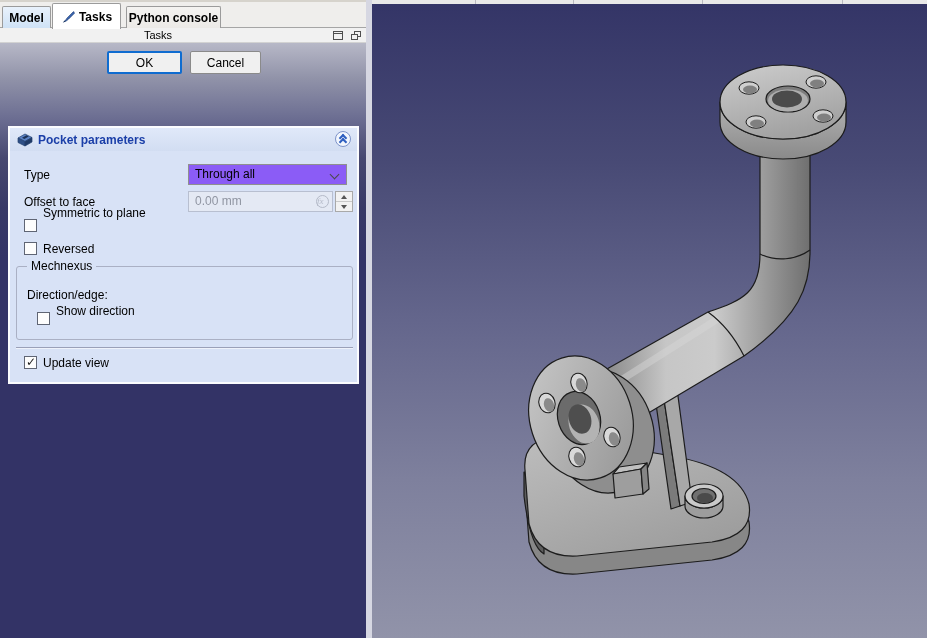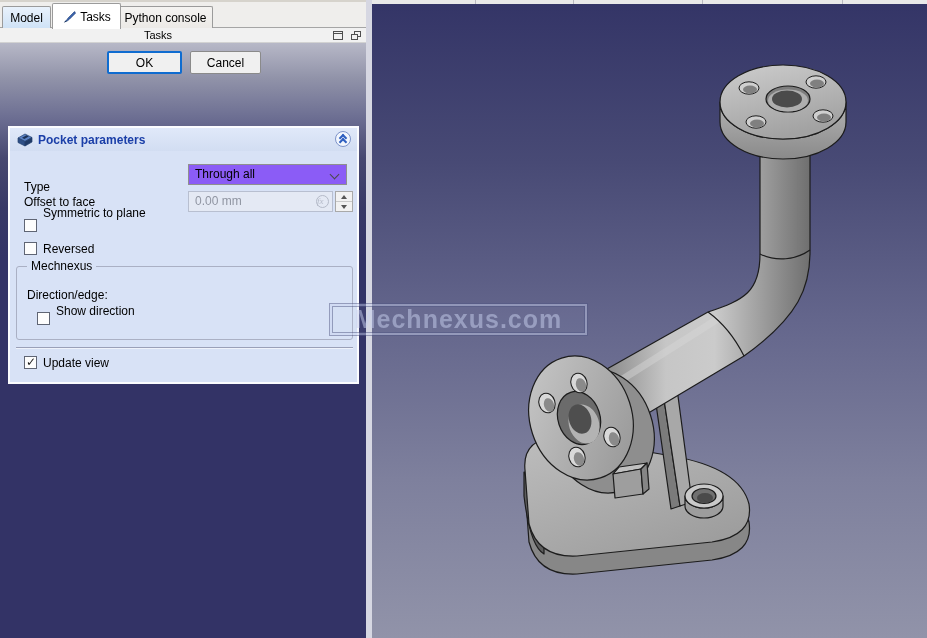--- a/index.html
+++ b/index.html
@@ -5,24 +5,24 @@
   html,body{margin:0;padding:0;background:#222;}
   .app{position:relative;width:927px;height:638px;overflow:hidden;
        font-family:"Liberation Sans","DejaVu Sans",sans-serif;font-size:12px;color:#000;
        background:#333366;}
   
   .left-pane{position:absolute;left:0;top:0;width:366px;height:638px;}
   .tabbar{position:absolute;left:0;top:0;width:366px;height:28px;background:#efeeec;
           border-top:2px solid #d6d3cc;border-bottom:1px solid #a5a5a5;box-sizing:border-box;}
   .tab{position:absolute;box-sizing:border-box;border:1px solid #9b9b9b;border-bottom:none;
        border-radius:2px 2px 0 0;display:flex;align-items:center;justify-content:center;gap:4px;
-       cursor:default;}
+       cursor:default;font-weight:bold;}
   .tab-model{left:2px;top:4px;width:49px;height:22px;background:linear-gradient(#e9f2fc,#cfe2f6);}
   .tab-tasks{left:52px;top:1px;width:69px;height:26px;background:#ffffff;z-index:3;}
-  .tab-python{left:118px;top:4px;width:95px;height:22px;background:linear-gradient(#f4f3f1,#eceae7);}
+  .tab-python{left:126px;top:4px;width:95px;height:22px;background:linear-gradient(#f4f3f1,#eceae7);}
   .tab-label{white-space:nowrap;}
   .titlebar{position:absolute;left:0;top:28px;width:366px;height:15px;background:#f1f1f1;
             border-bottom:1px solid #d2d2d2;box-sizing:border-box;}
   .titlebar-text{position:absolute;left:0;right:50px;top:1px;text-align:center;font-size:11px;}
   .tb-icons{position:absolute;right:4px;top:2px;display:flex;gap:7px;}
   .tb-icon{width:11px;height:10px;display:inline-block;}
   .pane-body{position:absolute;left:0;top:43px;width:366px;height:595px;
      background:linear-gradient(180deg,#b7b8c7 0px,#9193a9 35px,#6c6e92 75px,#474870 115px,
                 #383966 165px,#333366 215px,#333366 100%);}
   
@@ -150,21 +150,21 @@
               <path d="M5 4.7 L9.5 2.2 L11.8 3.4 L7.3 5.9 Z" fill="#1c3257"></path>
             </svg>
           </span>
           <span class="panel-title">Pocket parameters</span>
           <span class="collapse">
             <span class="chev c1"></span>
             <span class="chev c2"></span>
           </span>
         </div>
 
-        <span class="lbl" style="left:14px;top:52px;">Type</span>
+        <span class="lbl" style="left:14px;top:40px;">Type</span>
         <div class="combo" style="left:178px;top:36px;width:159px;">
           <span class="combo-value">Through all</span>
           <span class="combo-arrow"></span>
         </div>
 
         <span class="lbl" style="left:14px;top:67px;">Offset to face</span>
         <div class="field" style="left:178px;top:63px;width:145px;">
           <span class="field-value">0.00 mm</span>
           <span class="fx">fx</span>
         </div>
@@ -289,17 +289,14 @@
           <ellipse cx="451" cy="112" rx="10" ry="6.2" fill="#cfcfcf"></ellipse>
           <ellipse cx="378" cy="85.5" rx="7" ry="4" fill="#808080" stroke="none"></ellipse>
           <ellipse cx="445" cy="79.5" rx="7" ry="4" fill="#808080" stroke="none"></ellipse>
           <ellipse cx="385" cy="119.5" rx="7" ry="4" fill="#808080" stroke="none"></ellipse>
           <ellipse cx="452" cy="113.5" rx="7" ry="4" fill="#808080" stroke="none"></ellipse>
         </g>
       </g>
     </svg>
   </div>
 
-  <div class="watermark">
-    <span>Mechnexus.com</span>
-  </div>
 
 </div>
 
 </body></html>

